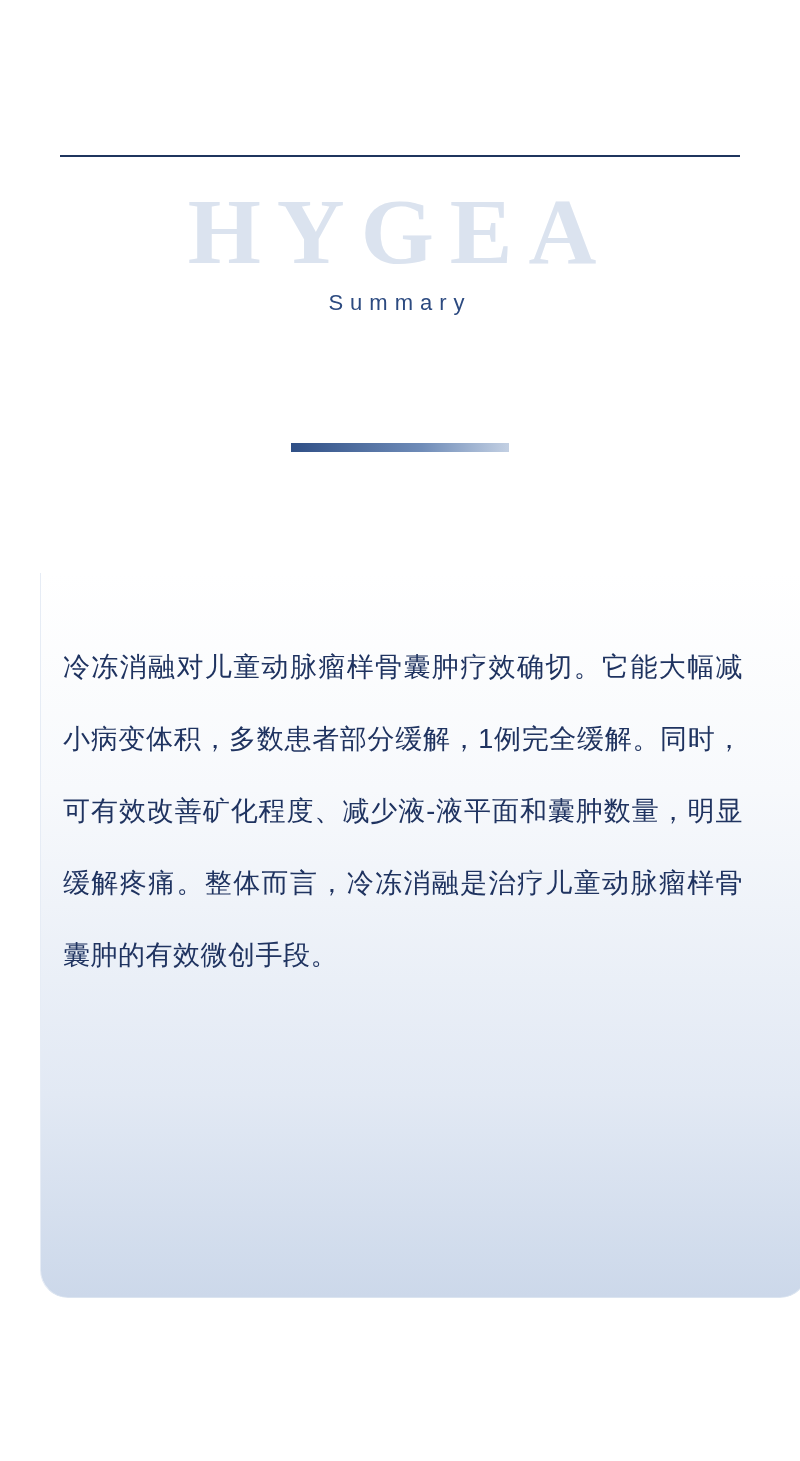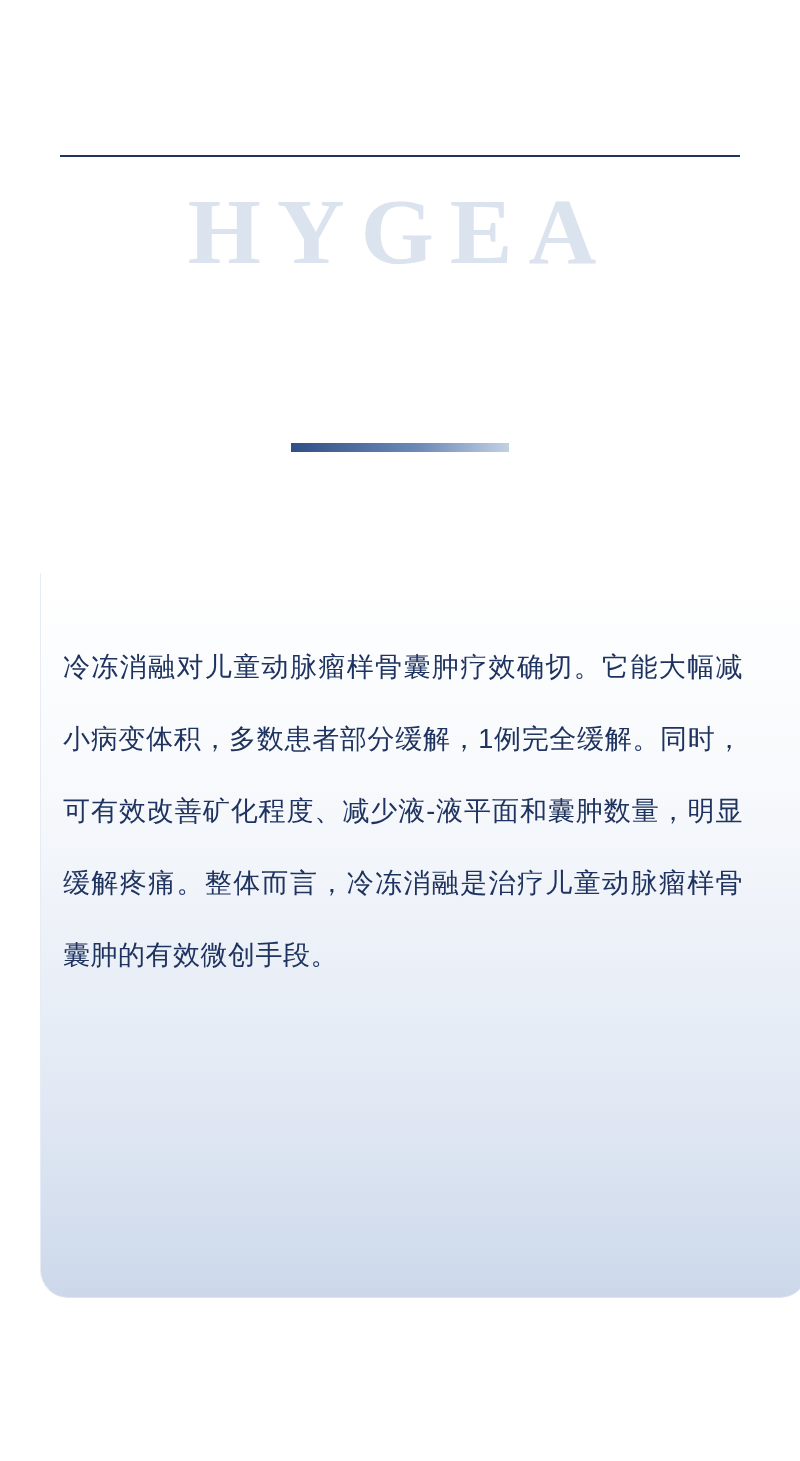--- a/index.html
+++ b/index.html
@@ -112,19 +112,20 @@
 </head>
 <body>
 
 <div class="header">
 
   <div class="top-rule"></div>
 
   <div class="watermark">HYGEA</div>
 
 
+  <div class="title-en">Summary</div>
 
   <div class="accent-bar"></div>
 </div>
 
 <div class="card">
   <div class="card-text">冷冻消融对儿童动脉瘤样骨囊肿疗效确切。它能大幅减小病变体积，多数患者部分缓解，1例完全缓解。同时，可有效改善矿化程度、减少液-液平面和囊肿数量，明显缓解疼痛。整体而言，冷冻消融是治疗儿童动脉瘤样骨囊肿的有效微创手段。</div>
 </div>
 
 </body></html>

